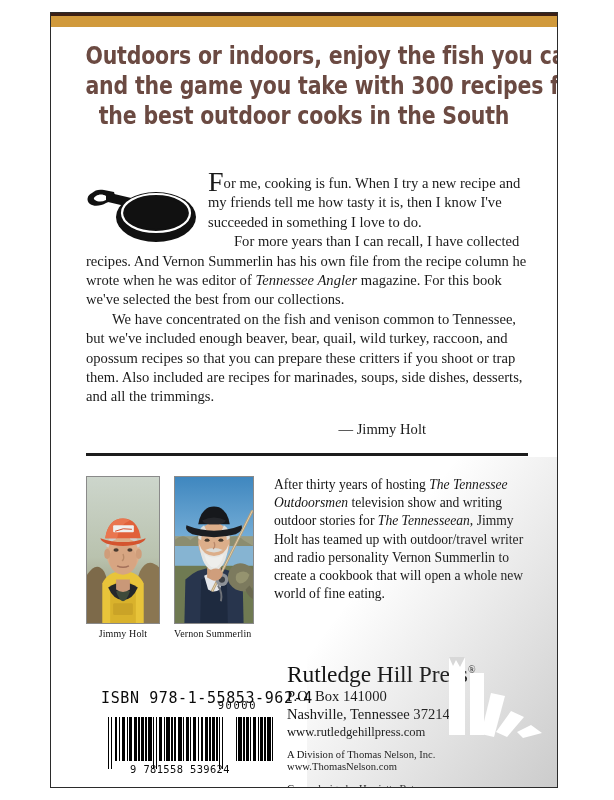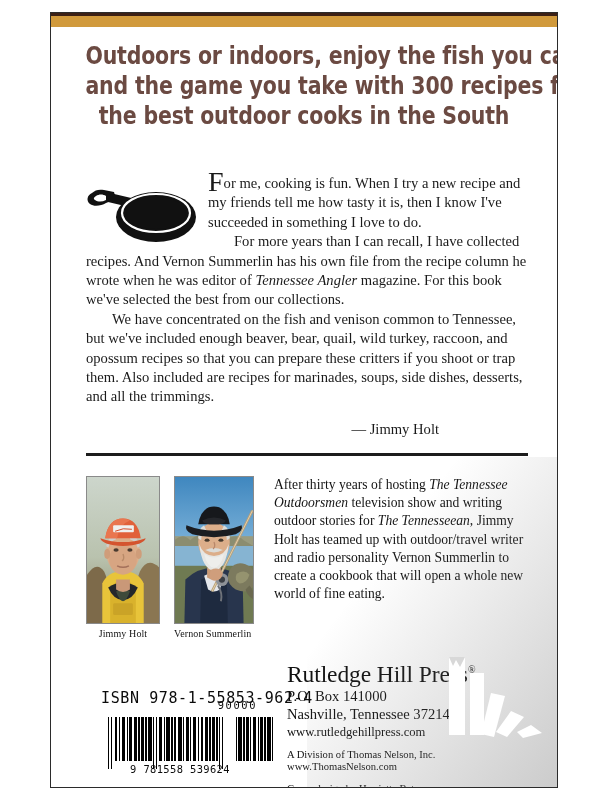--- a/index.html
+++ b/index.html
@@ -74,21 +74,21 @@
     float:none;
     font-size:28px;
     line-height:18px;
     vertical-align:-3px;
     font-family:"Liberation Serif", serif;
   }
   .intro em{font-style:italic;}
 
   .byline{
     position:absolute;
-    left:35px; right:34px; top:408px;
+    left:35px; right:47px; top:408px;
     text-align:right;
     padding-right:84px;
     font-size:14.6px;
     color:#1a1a1a;
   }
 
   
   .rule{
     position:absolute;
     left:35px; right:29px; top:440px;

